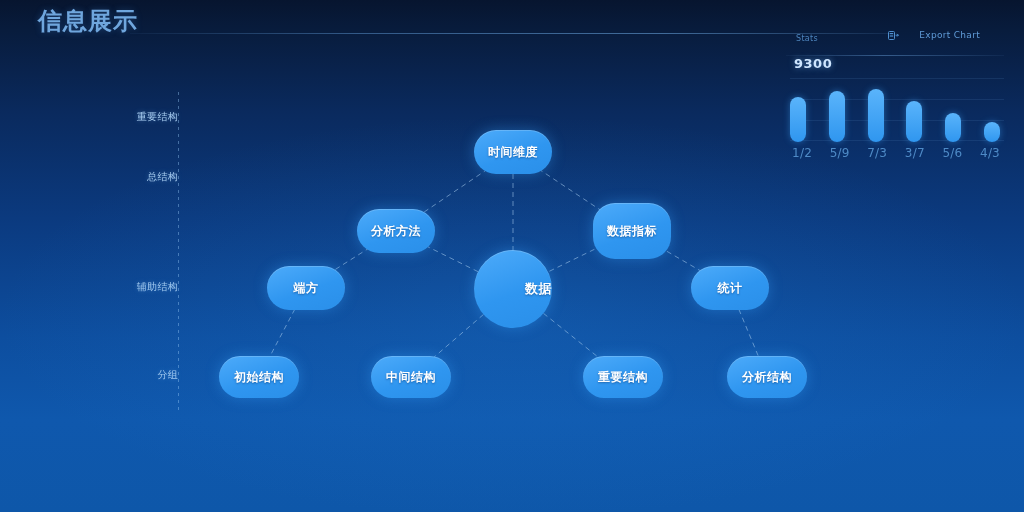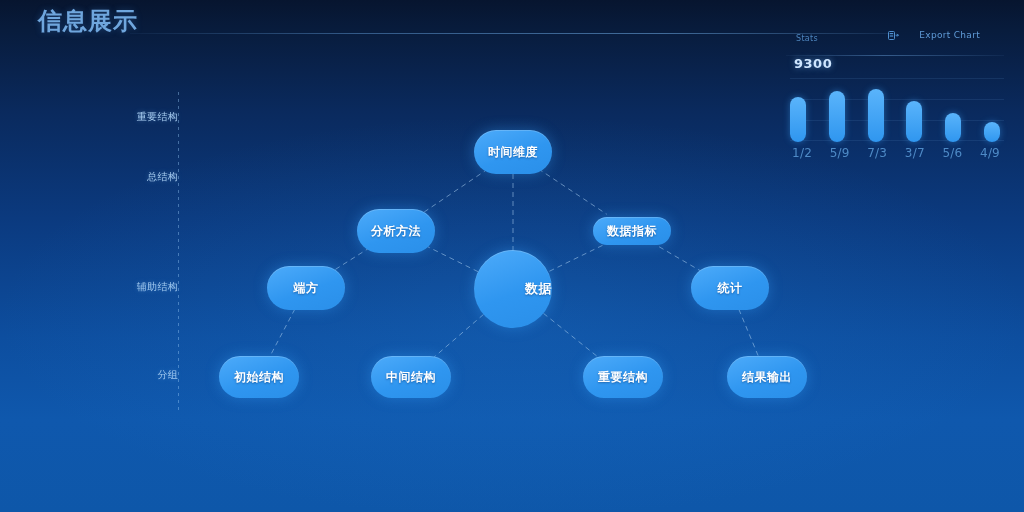--- a/index.html
+++ b/index.html
@@ -231,21 +231,21 @@
         <div class="mc-bar" title="3/7: 66" style="height: 40.92px;"></div>
         <div class="mc-bar" title="5/6: 46" style="height: 28.52px;"></div>
         <div class="mc-bar" title="4/8: 33" style="height: 20.46px;"></div>
       </div>
     <div class="mc-labels" id="mc-labels">
         <div class="mc-lab">1/2</div>
         <div class="mc-lab">5/9</div>
         <div class="mc-lab">7/3</div>
         <div class="mc-lab">3/7</div>
         <div class="mc-lab">5/6</div>
-        <div class="mc-lab">4/9</div>
+        <div class="mc-lab">4/3</div>
       </div>
   </div>
 
   <div class="axis"></div>
   <div id="axis-labels">
       <div class="axis-label" style="top: 117px; left: 0px; width: 178px; text-align: right; position: absolute;">重要结构</div>
       <div class="axis-label" style="top: 177px; left: 0px; width: 178px; text-align: right; position: absolute;">总结构</div>
       <div class="axis-label" style="top: 287px; left: 0px; width: 178px; text-align: right; position: absolute;">辅助结构</div>
       <div class="axis-label" style="top: 375px; left: 0px; width: 178px; text-align: right; position: absolute;">分组</div>
     </div>
@@ -264,21 +264,21 @@
         <line x1="543.4538835682782" y1="313.3631068546226" x2="601.0537423405272" y2="359.4429938724217" stroke="#a9cdee" stroke-width="1" stroke-opacity="0.55" stroke-dasharray="5 4"></line>
         <line x1="738.9044842632952" y1="309.41889457927783" x2="758.4704591844492" y2="356.48299641664795" stroke="#a9cdee" stroke-width="1" stroke-opacity="0.55" stroke-dasharray="5 4"></line>
       </svg>
     <div id="nodes">
         <div class="node pill" style="left: 513px; top: 152px; width: 78px; height: 44px;">
           <span class="node-label">时间维度</span>
         </div>
         <div class="node pill" style="left: 396px; top: 231px; width: 78px; height: 44px;">
           <span class="node-label">分析方法</span>
         </div>
-        <div class="node pill" style="left: 632px; top: 231px; width: 78px; height: 28px;">
+        <div class="node pill" style="left: 632px; top: 231px; width: 78px; height: 56px;">
           <span class="node-label">数据指标</span>
         </div>
         <div class="node pill" style="left: 306px; top: 288px; width: 78px; height: 44px;">
           <span class="node-label">端方</span>
         </div>
         <div class="node root" style="left: 513px; top: 289px; width: 78px; height: 78px; justify-content: flex-end;">
           <span class="node-label">数据</span>
         </div>
         <div class="node pill" style="left: 730px; top: 288px; width: 78px; height: 44px;">
           <span class="node-label">统计</span>
@@ -286,18 +286,18 @@
         <div class="node pill" style="left: 259px; top: 377px; width: 80px; height: 42px;">
           <span class="node-label">初始结构</span>
         </div>
         <div class="node pill" style="left: 411px; top: 377px; width: 80px; height: 42px;">
           <span class="node-label">中间结构</span>
         </div>
         <div class="node pill" style="left: 623px; top: 377px; width: 80px; height: 42px;">
           <span class="node-label">重要结构</span>
         </div>
         <div class="node pill" style="left: 767px; top: 377px; width: 80px; height: 42px;">
-          <span class="node-label">结果输出</span>
+          <span class="node-label">分析结构</span>
         </div>
       </div>
   </div>
 
 </div>
 
 </body></html>

